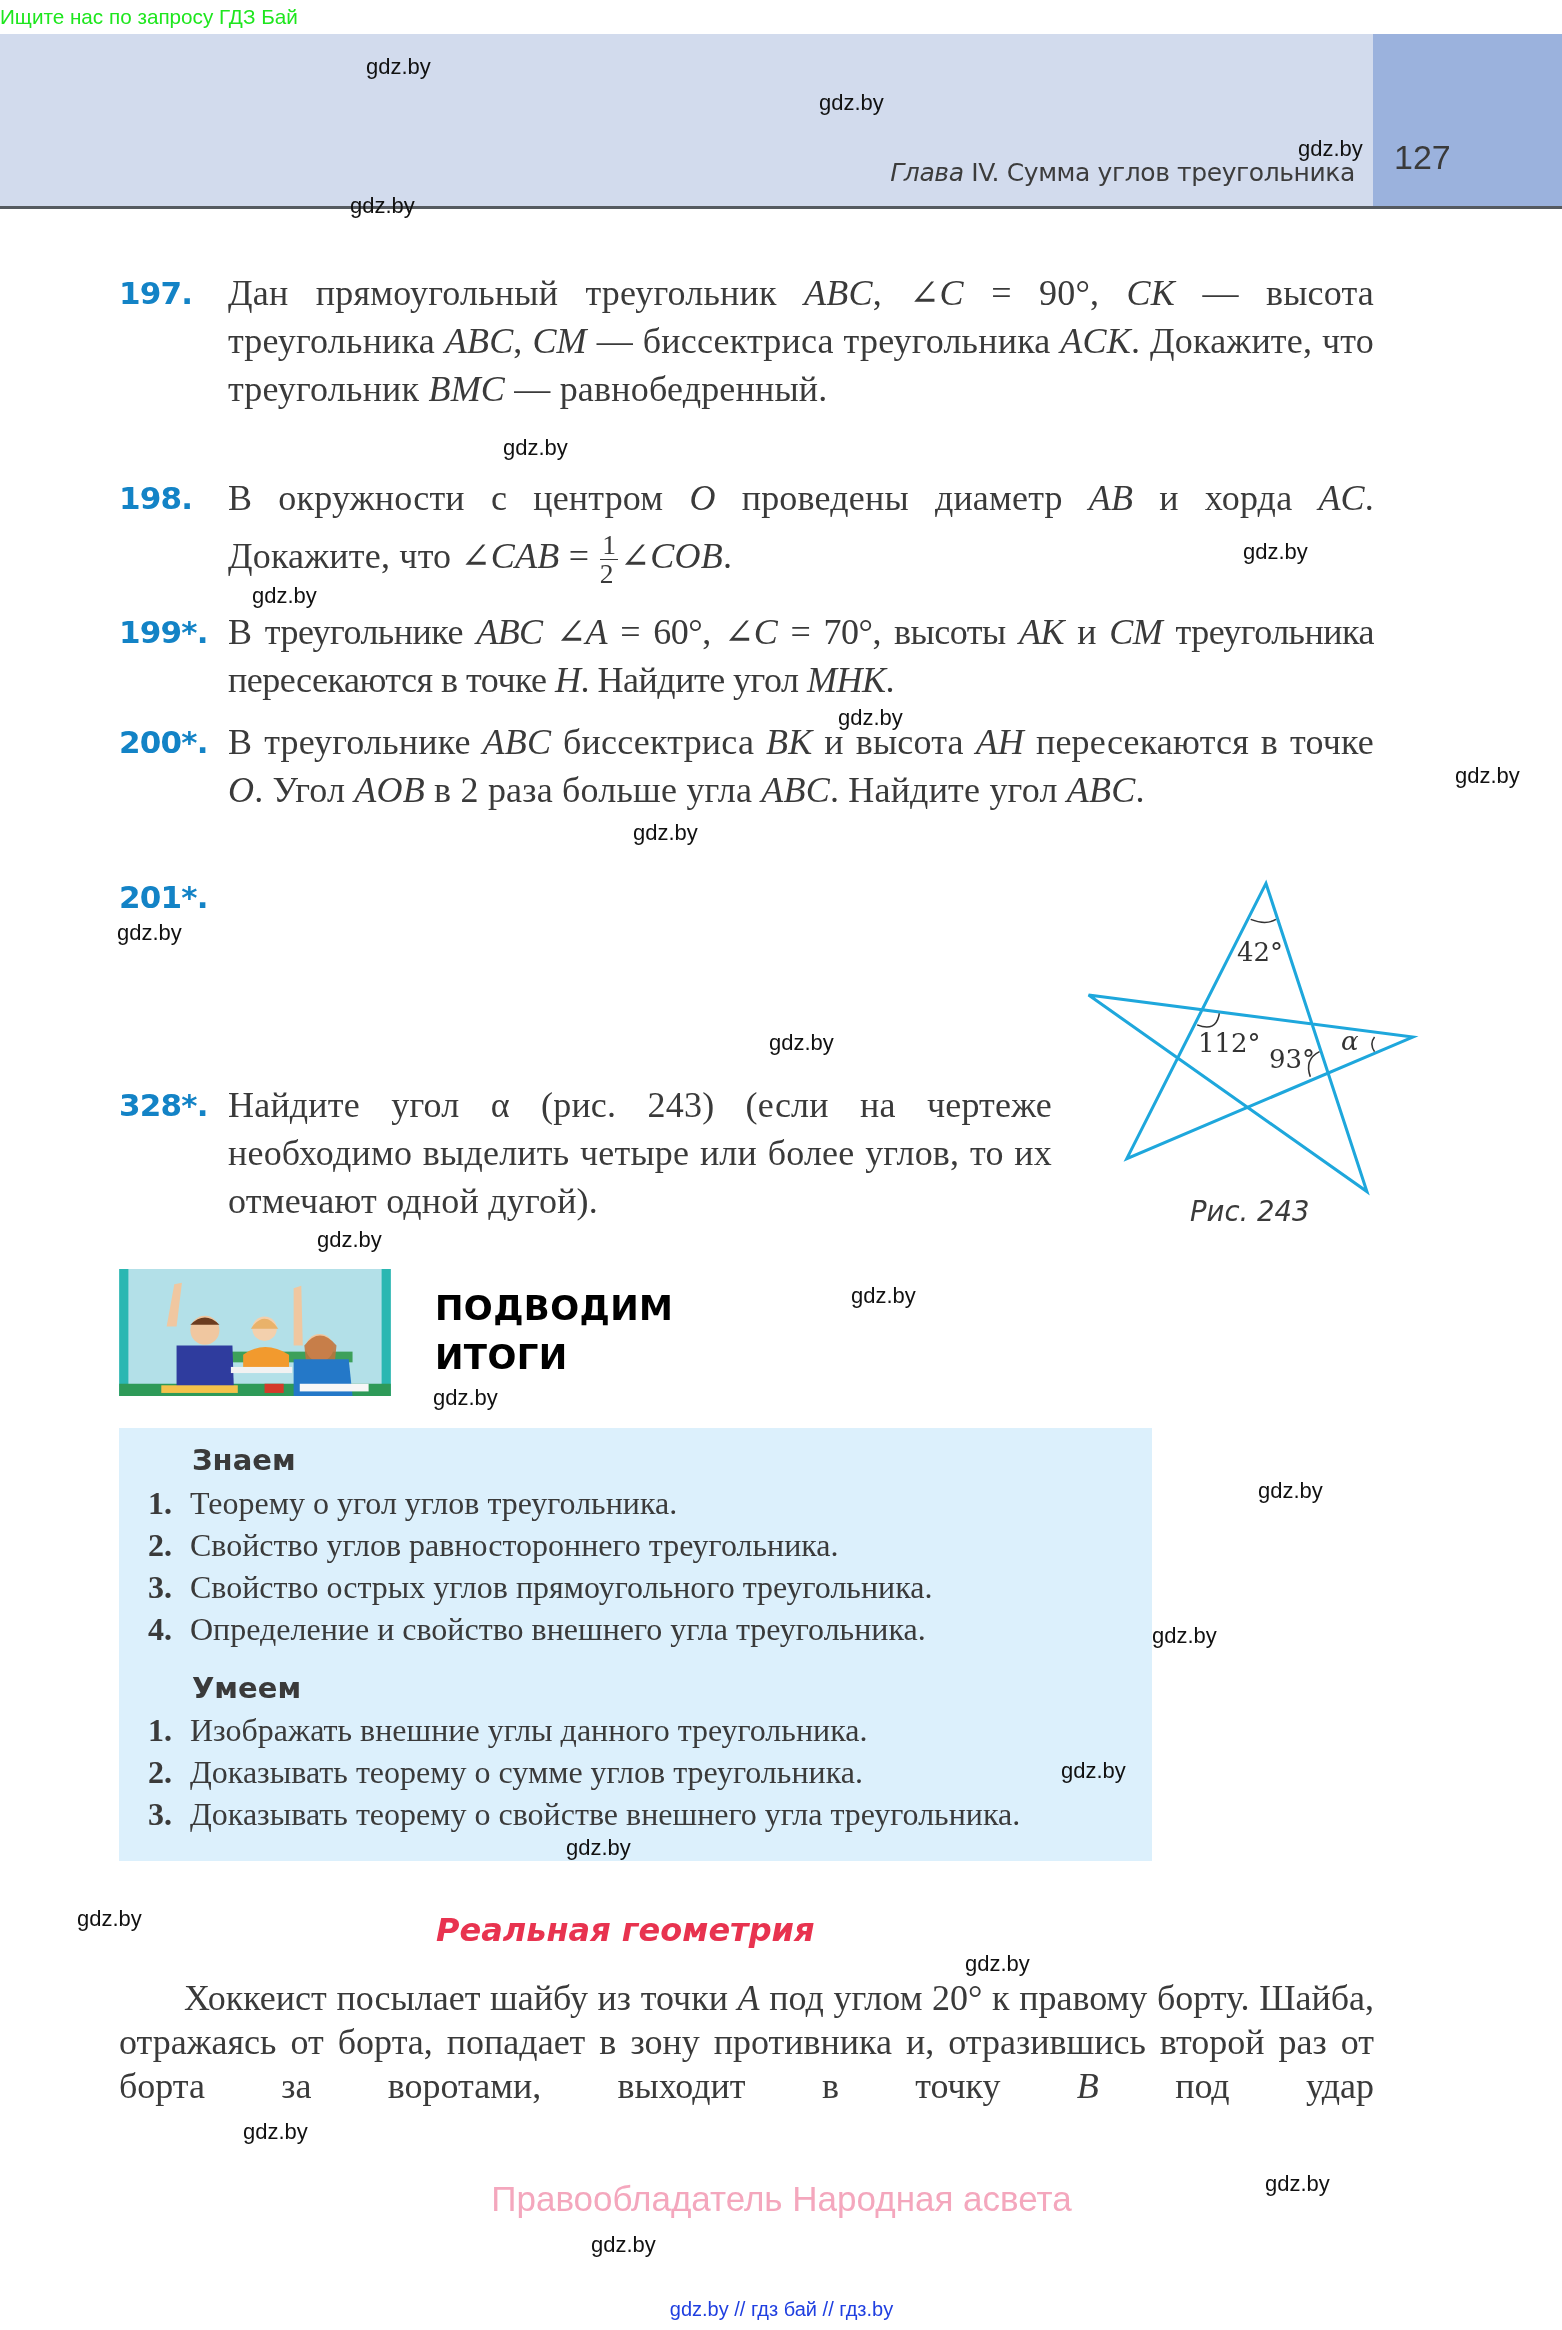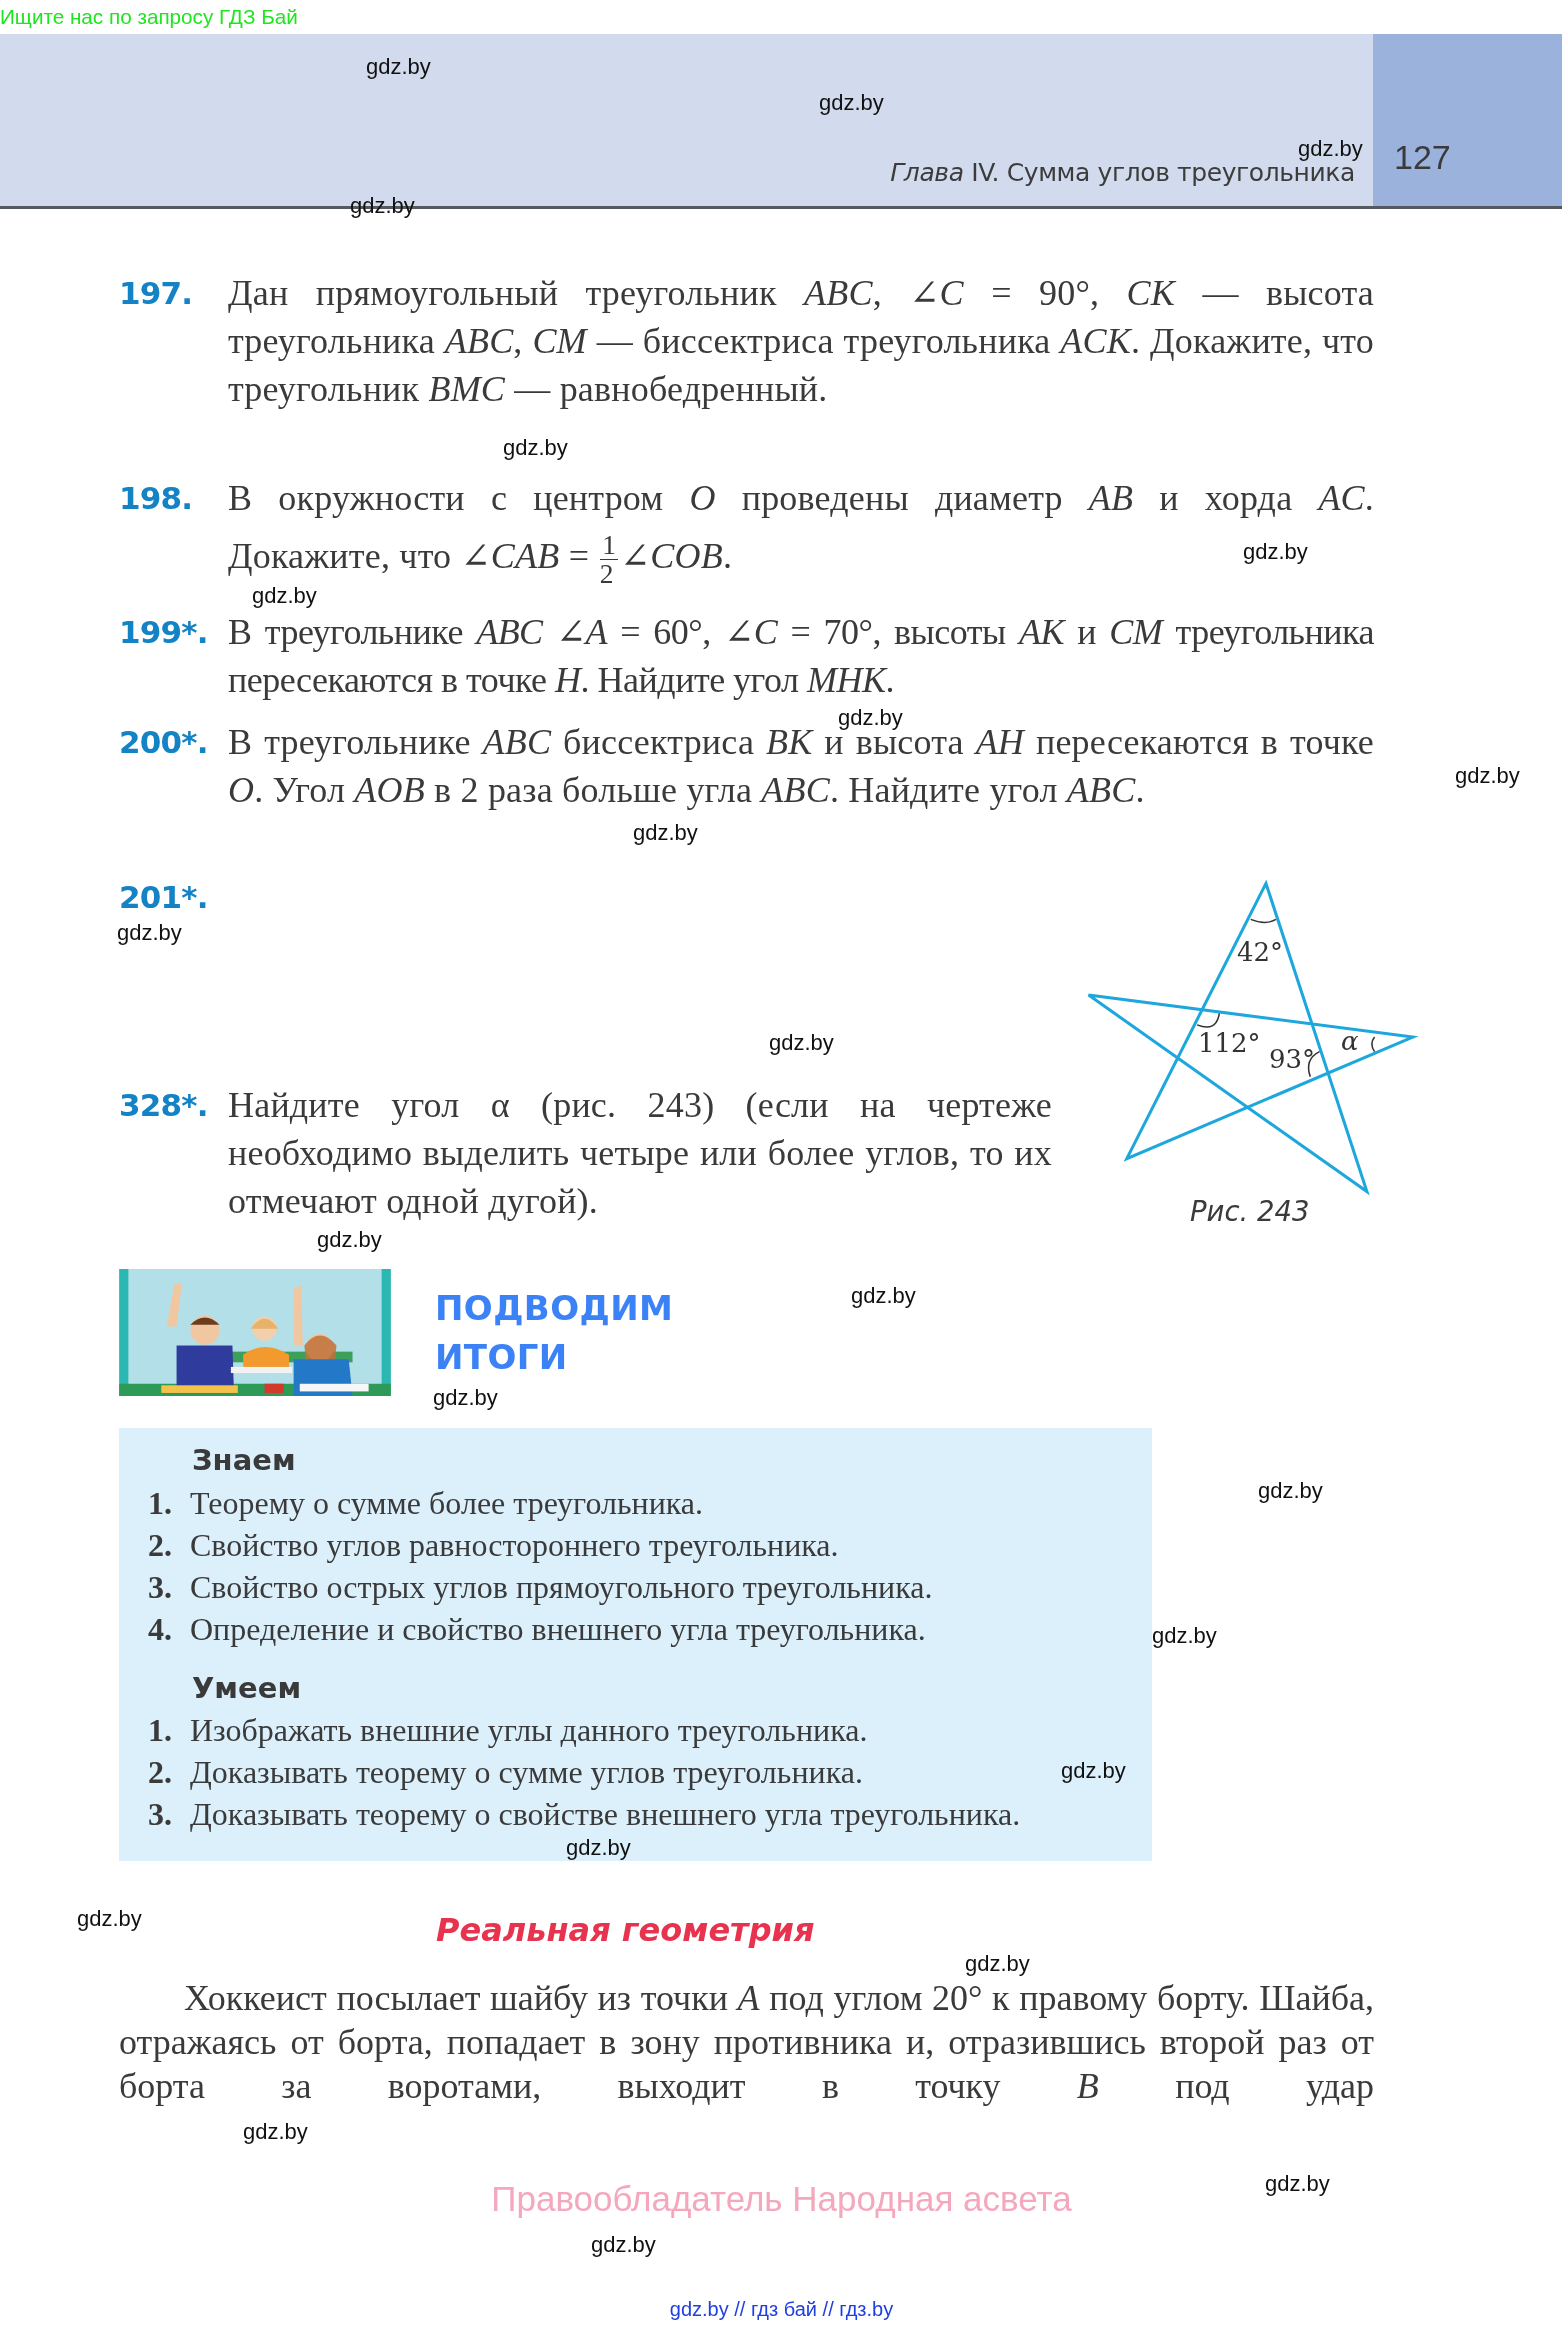--- a/index.html
+++ b/index.html
@@ -45,21 +45,21 @@
 
   .figure-caption {
     left: 1190px; top: 1195px; font-family: "DejaVu Sans", sans-serif; font-style: italic;
     font-size: 27.5px; color: #3a3a3a;
   }
   .fig-label { font-family: "DejaVu Serif", serif; font-size: 34px; fill: #333; }
 
   .summary-img { left: 119px; top: 1269px; width: 272px; height: 127px; overflow: hidden; }
   .summary-title {
     left: 435px; top: 1284px; font-family: "DejaVu Sans", sans-serif; font-weight: bold;
-    font-size: 34px; line-height: 49px; color: #3b82f6; letter-spacing: 0.4px;
+    font-size: 34px; line-height: 49px; color: #000000; letter-spacing: 0.4px;
   }
 
   .summary-box { left: 119px; top: 1428px; width: 1033px; height: 433px; background: #dcf0fc; }
   .sb-heading {
     position: absolute; left: 73px; font-family: "DejaVu Sans", sans-serif; font-weight: bold;
     font-size: 29px; color: #3a3a3a;
   }
   .sb-list { position: absolute; left: 29px; margin: 0; padding: 0; list-style: none; }
   .sb-list li { font-size: 32px; line-height: 42px; white-space: nowrap; }
   .sb-list .n { font-weight: bold; display: inline-block; width: 42px; }
@@ -174,21 +174,21 @@
   </svg>
 </div>
 <div class="abs summary-title">
   <div>ПОДВОДИМ</div>
   <div>ИТОГИ</div>
 </div>
 
 <div class="abs summary-box">
   <div class="sb-heading" style="top:15.3px;">Знаем</div>
   <ul class="sb-list" style="top:54px;">
-    <li><span class="n">1.</span><span>Теорему о сумме более треугольника.</span></li>
+    <li><span class="n">1.</span><span>Теорему о угол углов треугольника.</span></li>
     <li><span class="n">2.</span><span>Свойство углов равностороннего треугольника.</span></li>
     <li><span class="n">3.</span><span>Свойство острых углов прямоугольного треугольника.</span></li>
     <li><span class="n">4.</span><span>Определение и свойство внешнего угла треугольника.</span></li>
   </ul>
   <div class="sb-heading" style="top:243px;">Умеем</div>
   <ul class="sb-list" style="top:281px;">
     <li><span class="n">1.</span><span>Изображать внешние углы данного треугольника.</span></li>
     <li><span class="n">2.</span><span>Доказывать теорему о сумме углов треугольника.</span></li>
     <li><span class="n">3.</span><span>Доказывать теорему о свойстве внешнего угла треугольника.</span></li>
   </ul>

